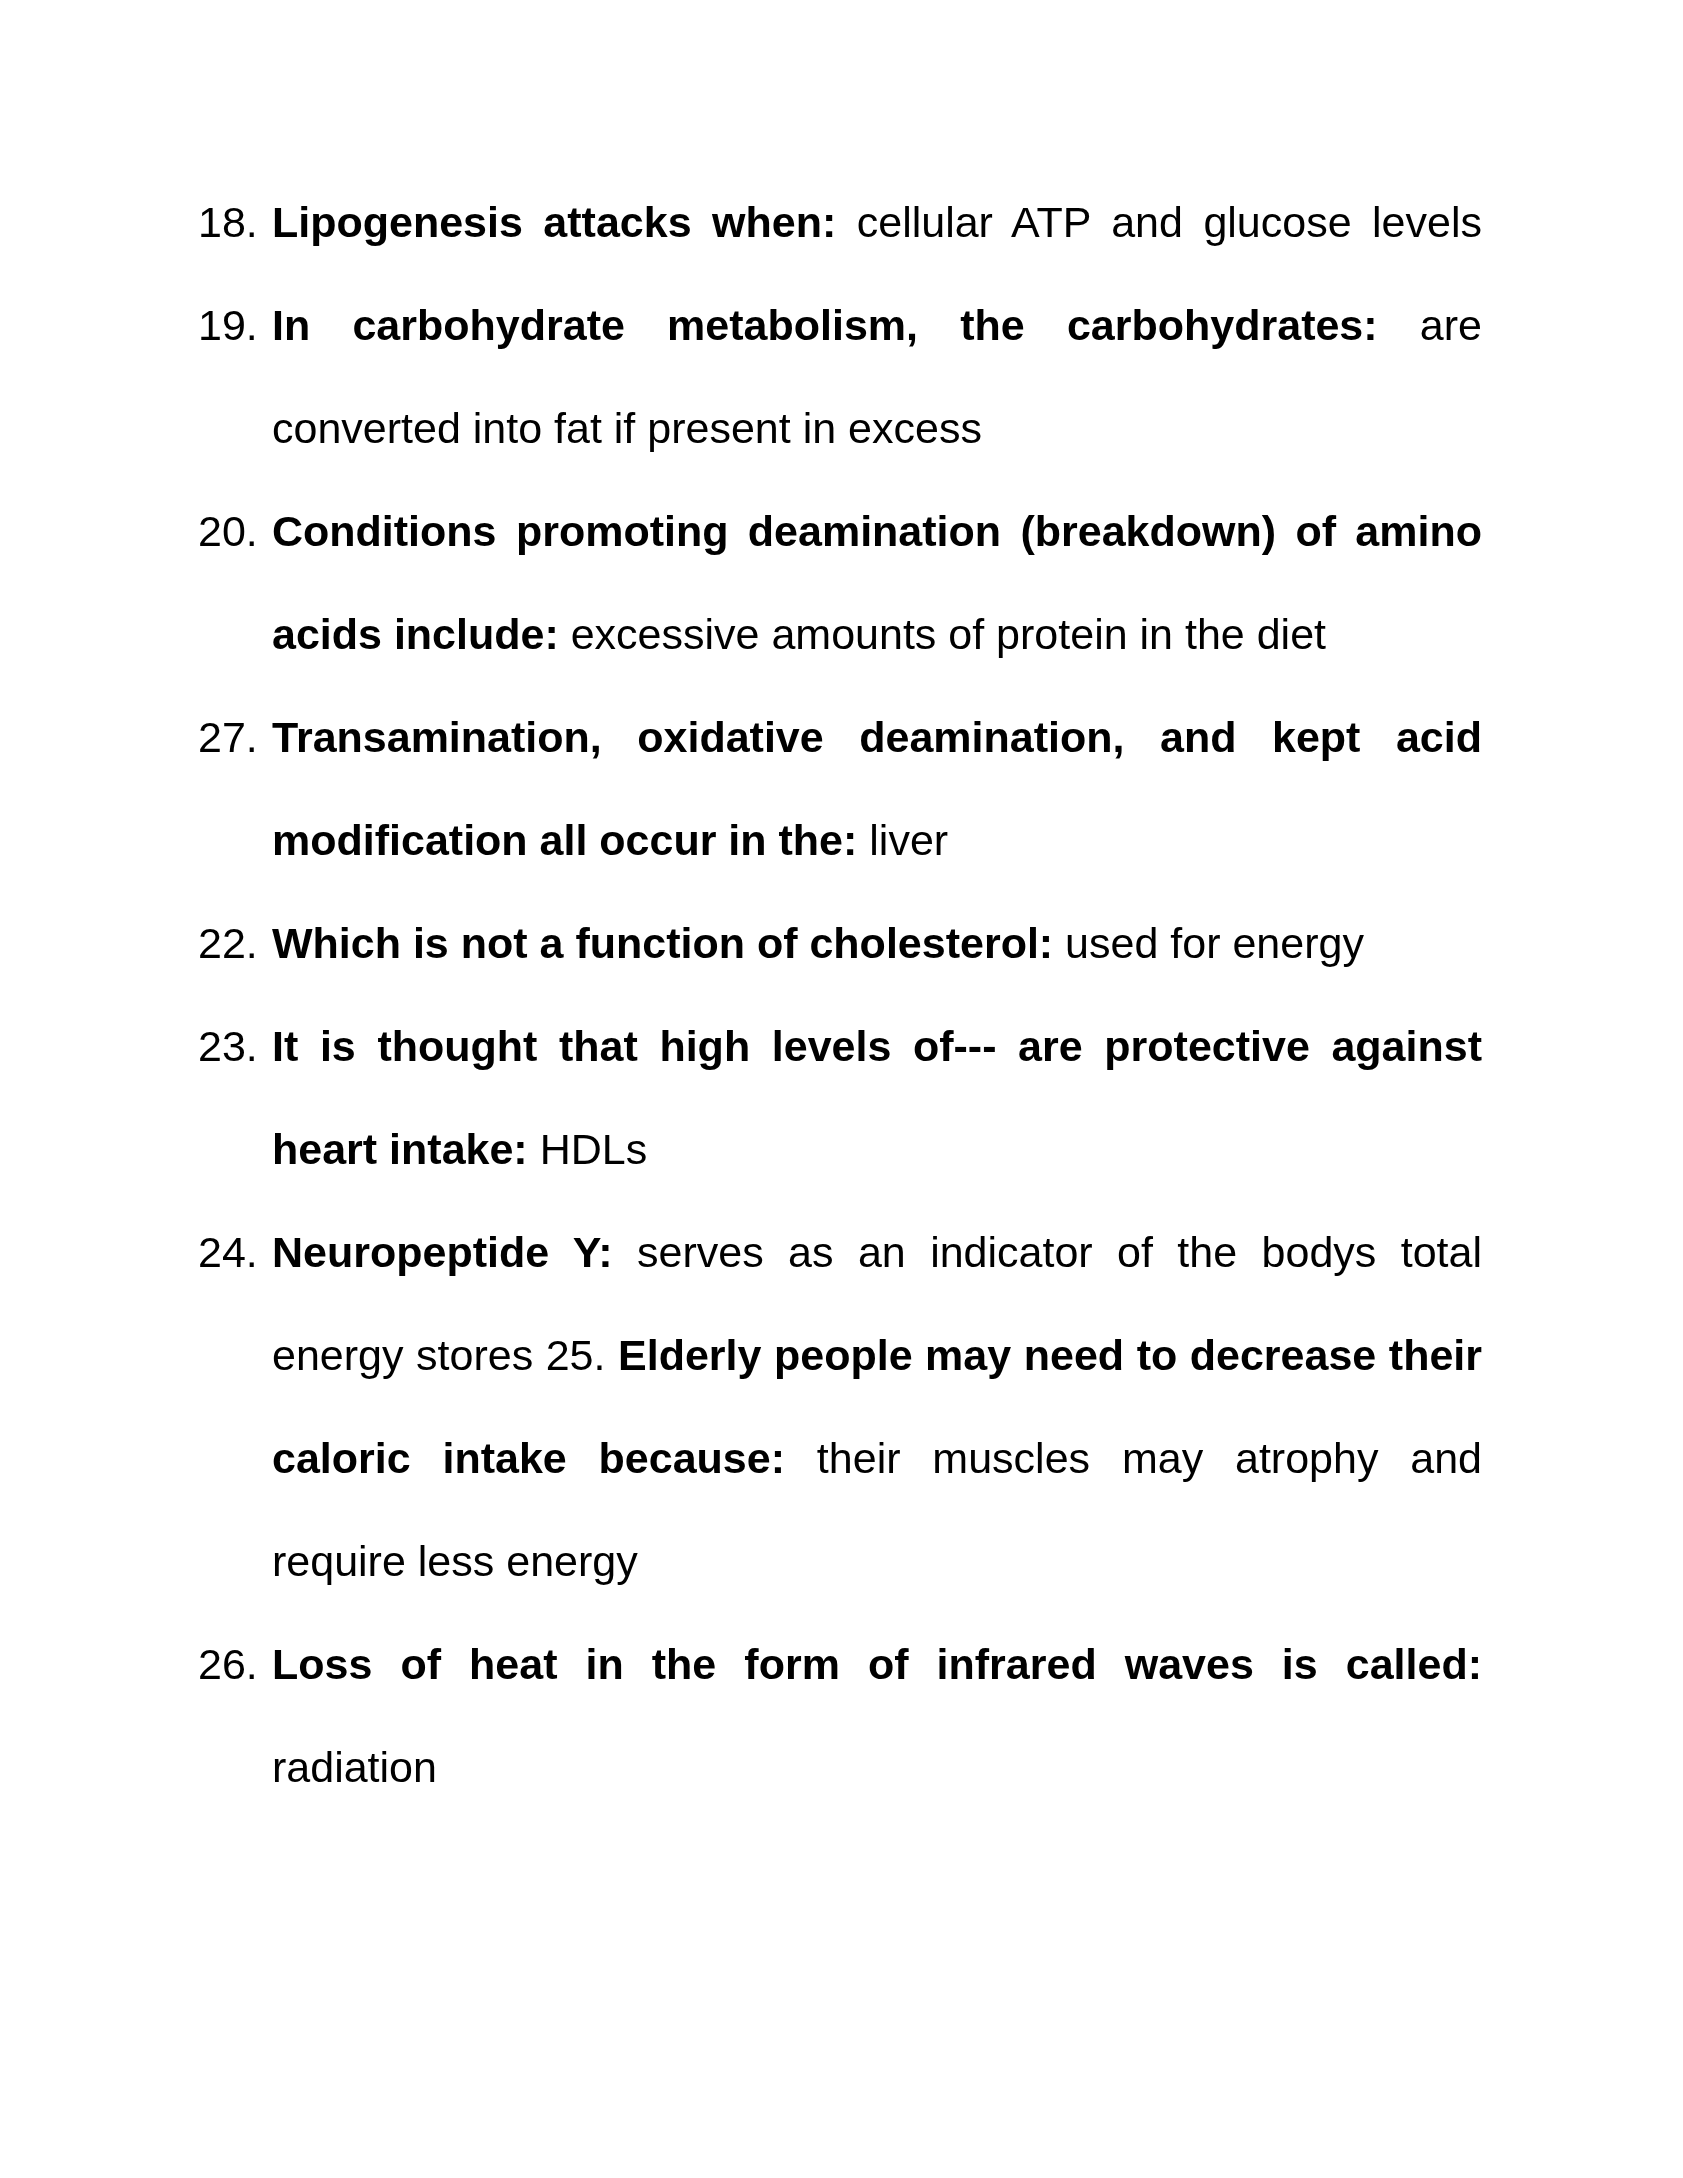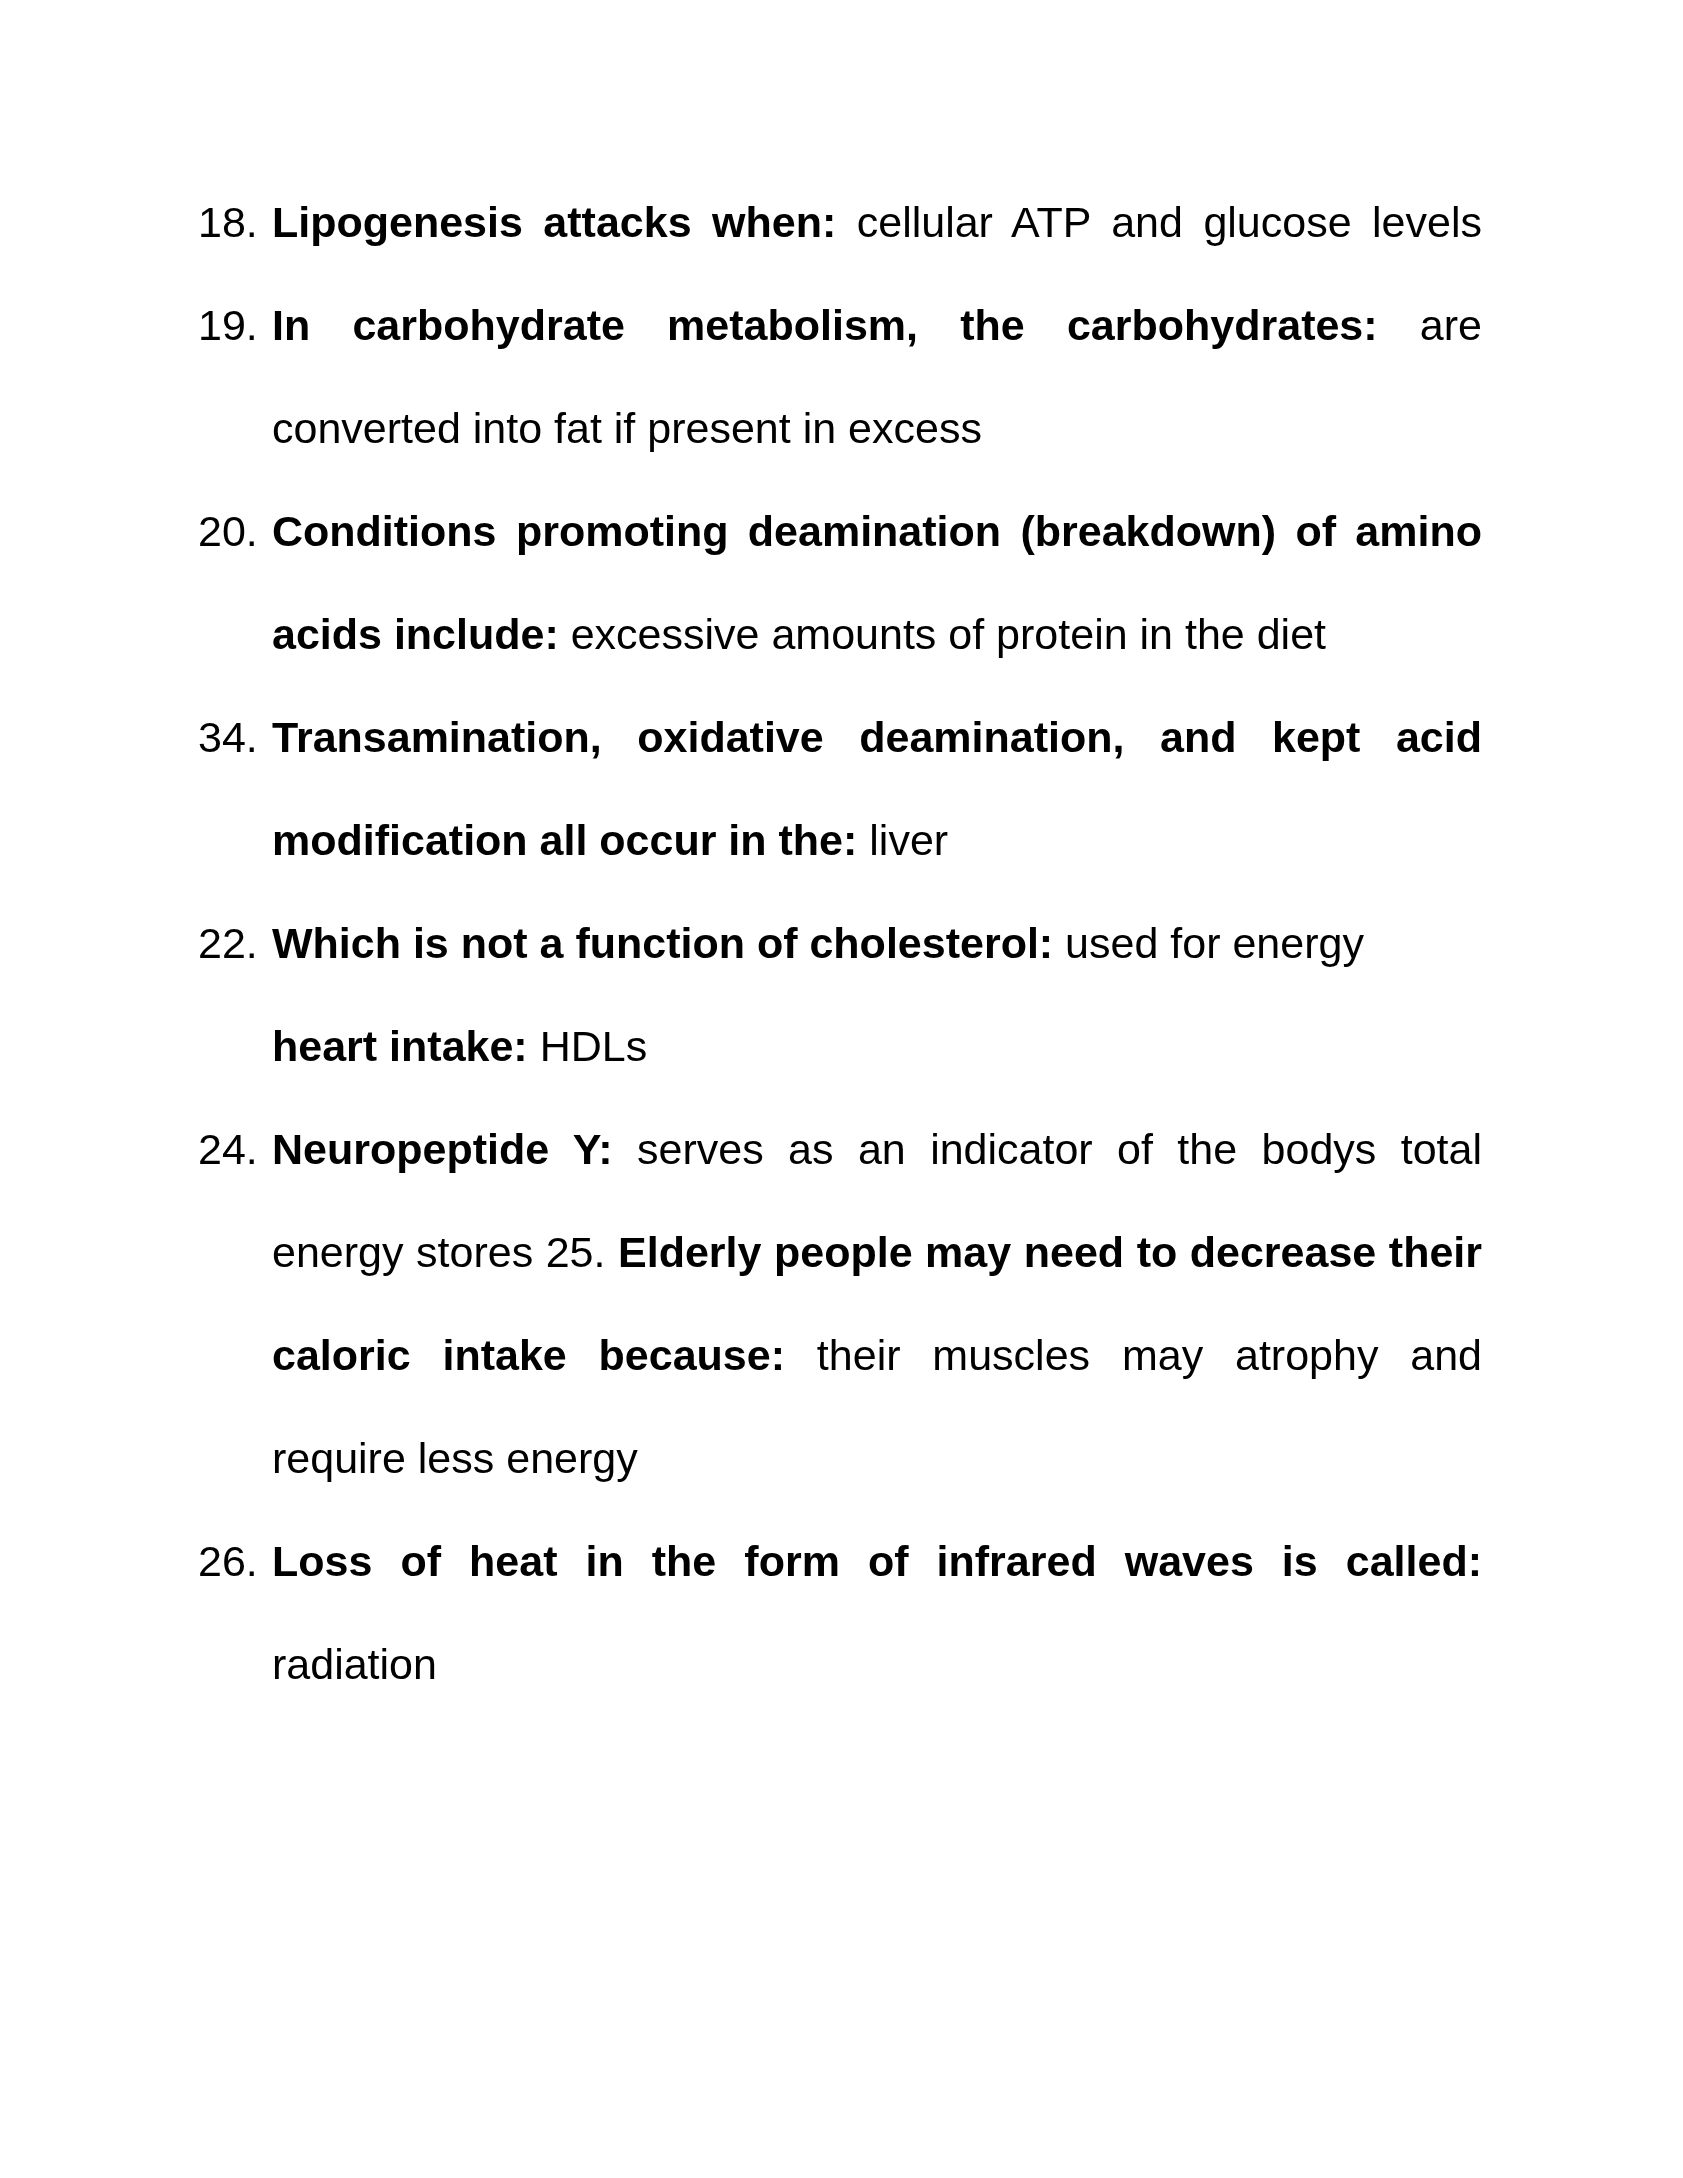--- a/index.html
+++ b/index.html
@@ -49,23 +49,24 @@
 </head>
 <body>
 
 <div class="page">
   <div class="content">
       <div class="text-line justify"><span class="list-number">18.</span><span class="seg-bold">Lipogenesis attacks when:</span><span class="seg-reg"> cellular ATP and glucose levels</span></div>
       <div class="text-line justify"><span class="list-number">19.</span><span class="seg-bold">In carbohydrate metabolism, the carbohydrates:</span><span class="seg-reg"> are</span></div>
       <div class="text-line"><span class="seg-reg">converted into fat if present in excess</span></div>
       <div class="text-line justify"><span class="list-number">20.</span><span class="seg-bold">Conditions promoting deamination (breakdown) of amino</span></div>
       <div class="text-line"><span class="seg-bold">acids include:</span><span class="seg-reg"> excessive amounts of protein in the diet</span></div>
-      <div class="text-line justify"><span class="list-number">34.</span><span class="seg-bold">Transamination, oxidative deamination, and kept acid</span></div>
+      <div class="text-line justify"><span class="list-number">27.</span><span class="seg-bold">Transamination, oxidative deamination, and kept acid</span></div>
       <div class="text-line"><span class="seg-bold">modification all occur in the:</span><span class="seg-reg"> liver</span></div>
       <div class="text-line"><span class="list-number">22.</span><span class="seg-bold">Which is not a function of cholesterol:</span><span class="seg-reg"> used for energy</span></div>
+      <div class="text-line justify"><span class="list-number">23.</span><span class="seg-bold">It is thought that high levels of--- are protective against</span></div>
       <div class="text-line"><span class="seg-bold">heart intake:</span><span class="seg-reg"> HDLs</span></div>
       <div class="text-line justify"><span class="list-number">24.</span><span class="seg-bold">Neuropeptide Y:</span><span class="seg-reg"> serves as an indicator of the bodys total</span></div>
       <div class="text-line justify"><span class="seg-reg">energy stores 25. </span><span class="seg-bold">Elderly people may need to decrease their</span></div>
       <div class="text-line justify"><span class="seg-bold">caloric intake because:</span><span class="seg-reg"> their muscles may atrophy and</span></div>
       <div class="text-line"><span class="seg-reg">require less energy</span></div>
       <div class="text-line justify"><span class="list-number">26.</span><span class="seg-bold">Loss of heat in the form of infrared waves is called:</span></div>
       <div class="text-line"><span class="seg-reg">radiation</span></div>
     </div>
 </div>
 

